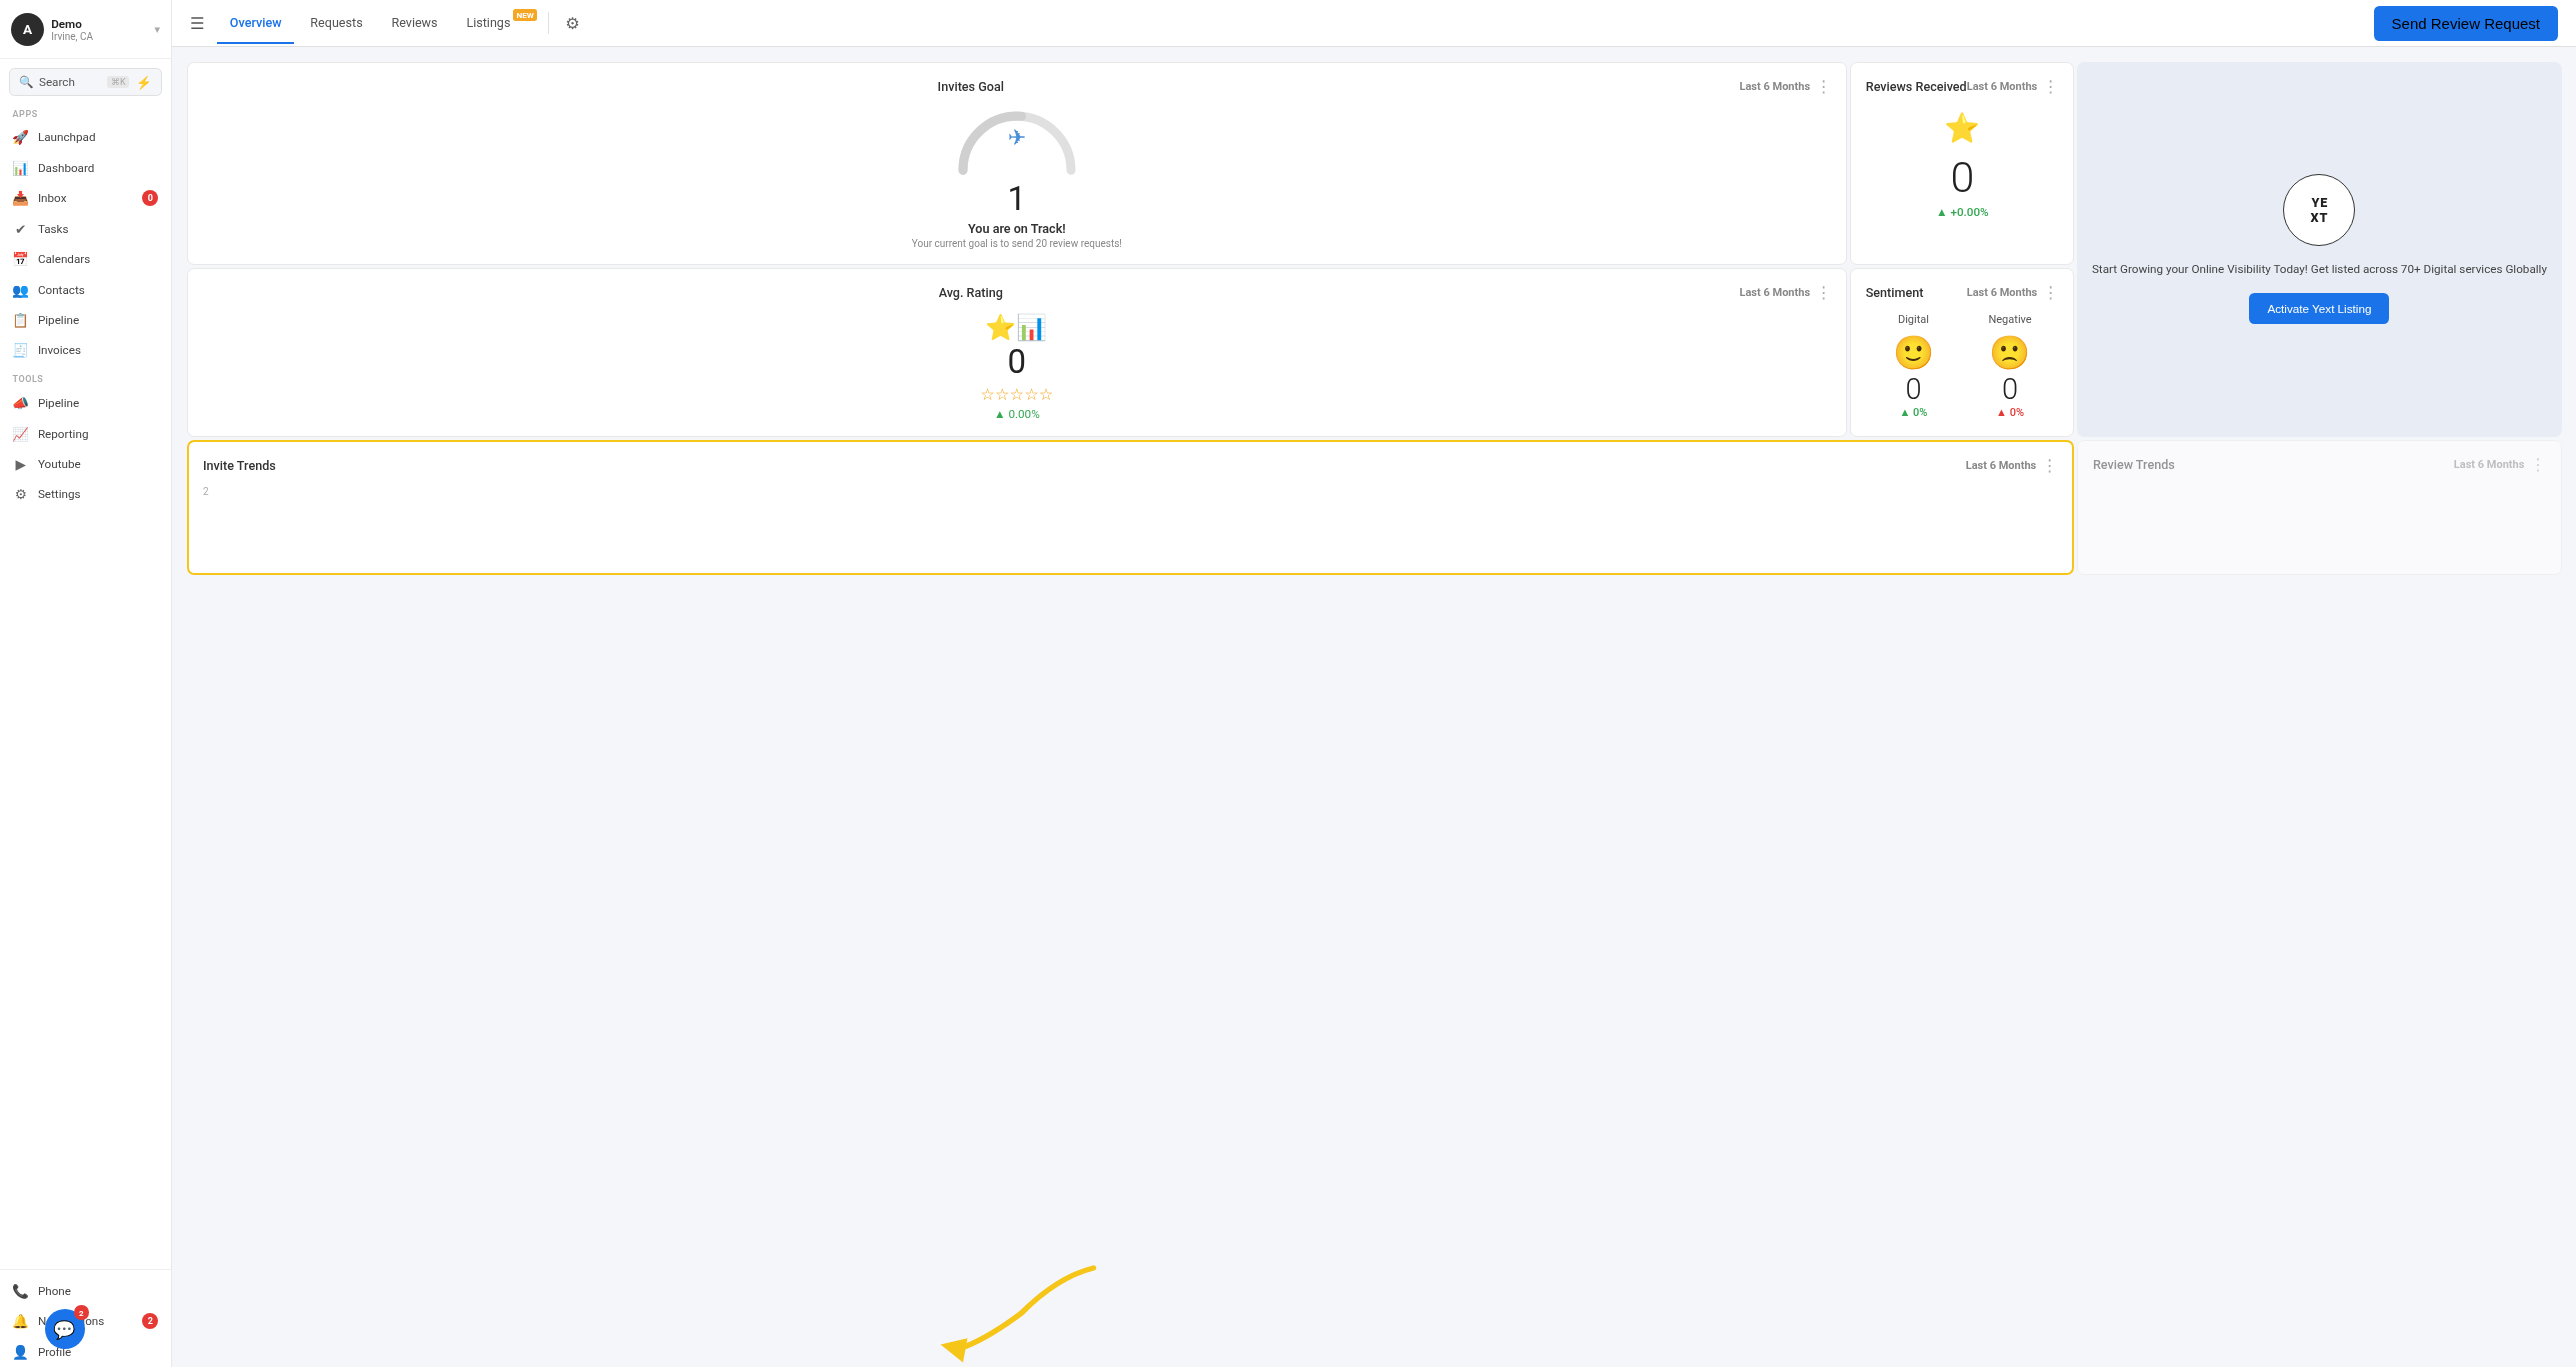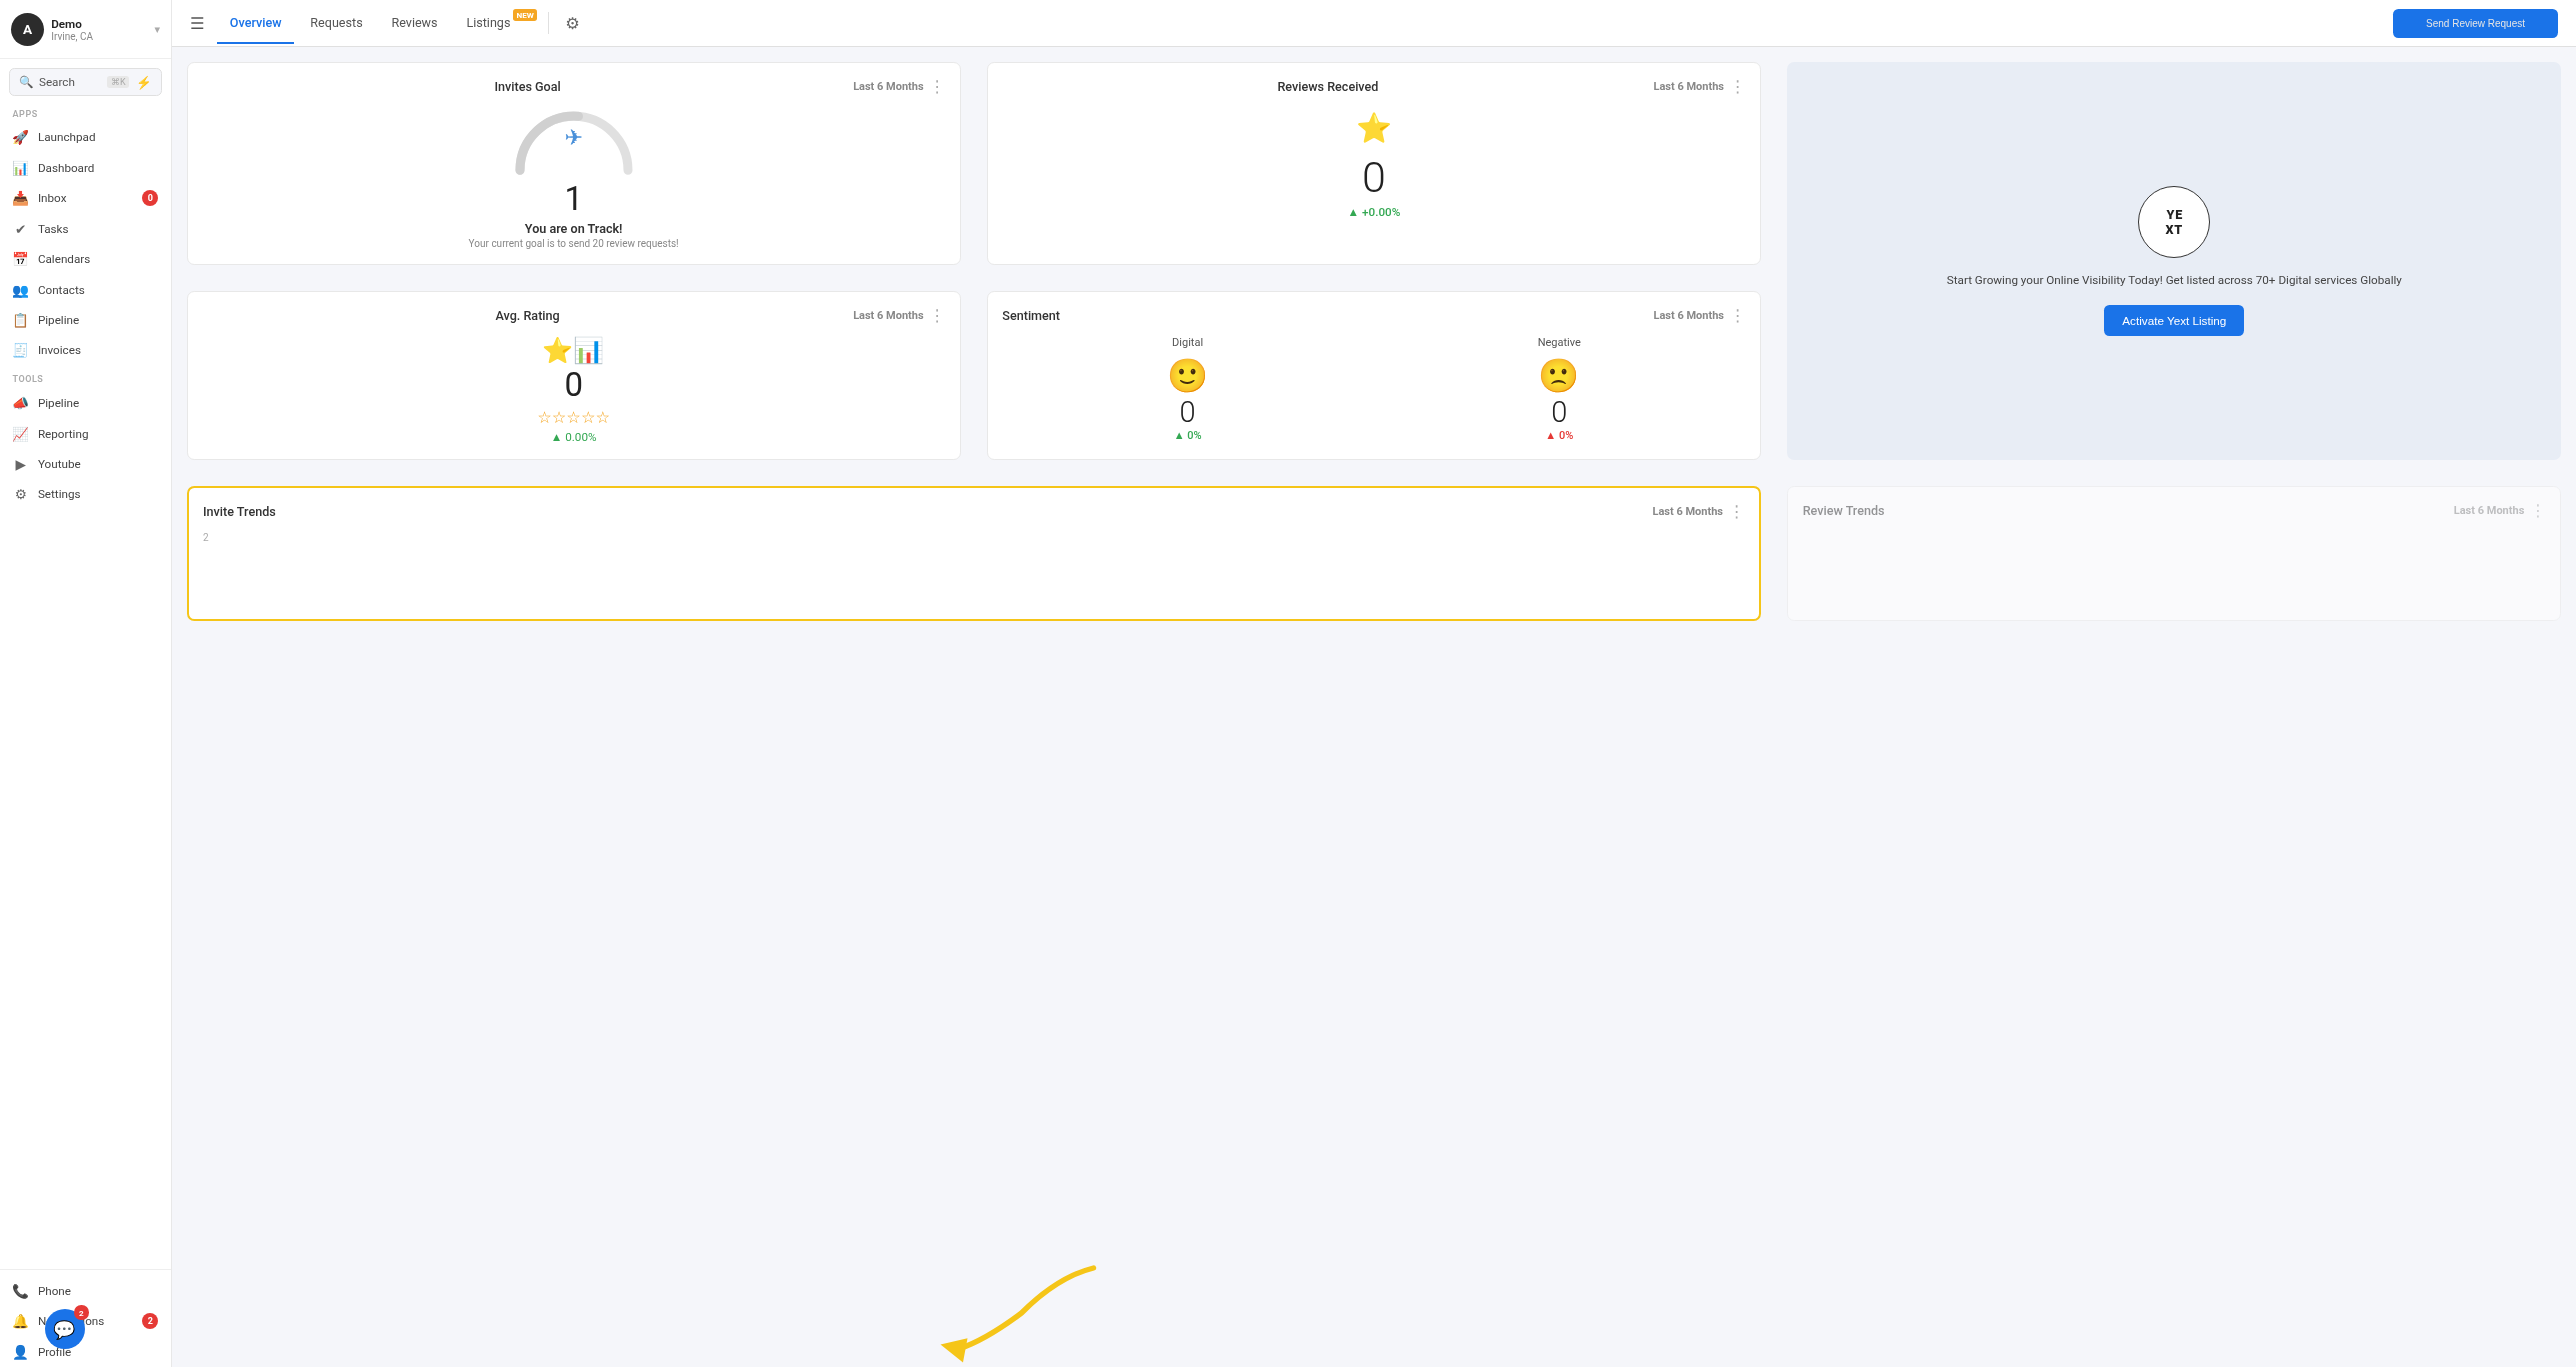--- a/index.html
+++ b/index.html
@@ -116,38 +116,38 @@
       font-size: 8.1px; font-weight: bold;
       border-radius: 2.7px; padding: 0.9px 3.6px;
       position: absolute; top: 7.2px; right: 0;
       text-transform: uppercase;
     }
     .nav-divider { width: 0.9px; height: 22px; background: #e0e0e0; margin: 0 7.2px; }
     .gear-btn { font-size: 16.3px; color: #666; cursor: pointer; padding: 5.4px; }
     .topnav-spacer { flex: 1; }
     .send-review-btn {
       background: #1a73e8;
-      color: #e5e5e5;
+      color: #000000;
       border: none;
       border-radius: 5.4px;
-      padding: 9px 33px;
-      font-size: 10px;
+      padding: 9px 18px;
+      font-size: 15px;
       font-weight: 500;
       cursor: pointer;
     }
 
     
     .dashboard {
       flex: 1;
       overflow-y: auto;
       padding: 14.5px;
       display: grid;
-      grid-template-columns: 1fr 1fr 1fr;
+      grid-template-columns: 1fr;
       grid-template-rows: auto auto auto;
-      gap: 26px;
+      gap: 3px;
       align-content: start;
     }
 
     .card {
       background: #fff;
       border-radius: 7.2px;
       padding: 14.5px;
       border: 0.9px solid #e8e8e8;
       position: relative;
     }

